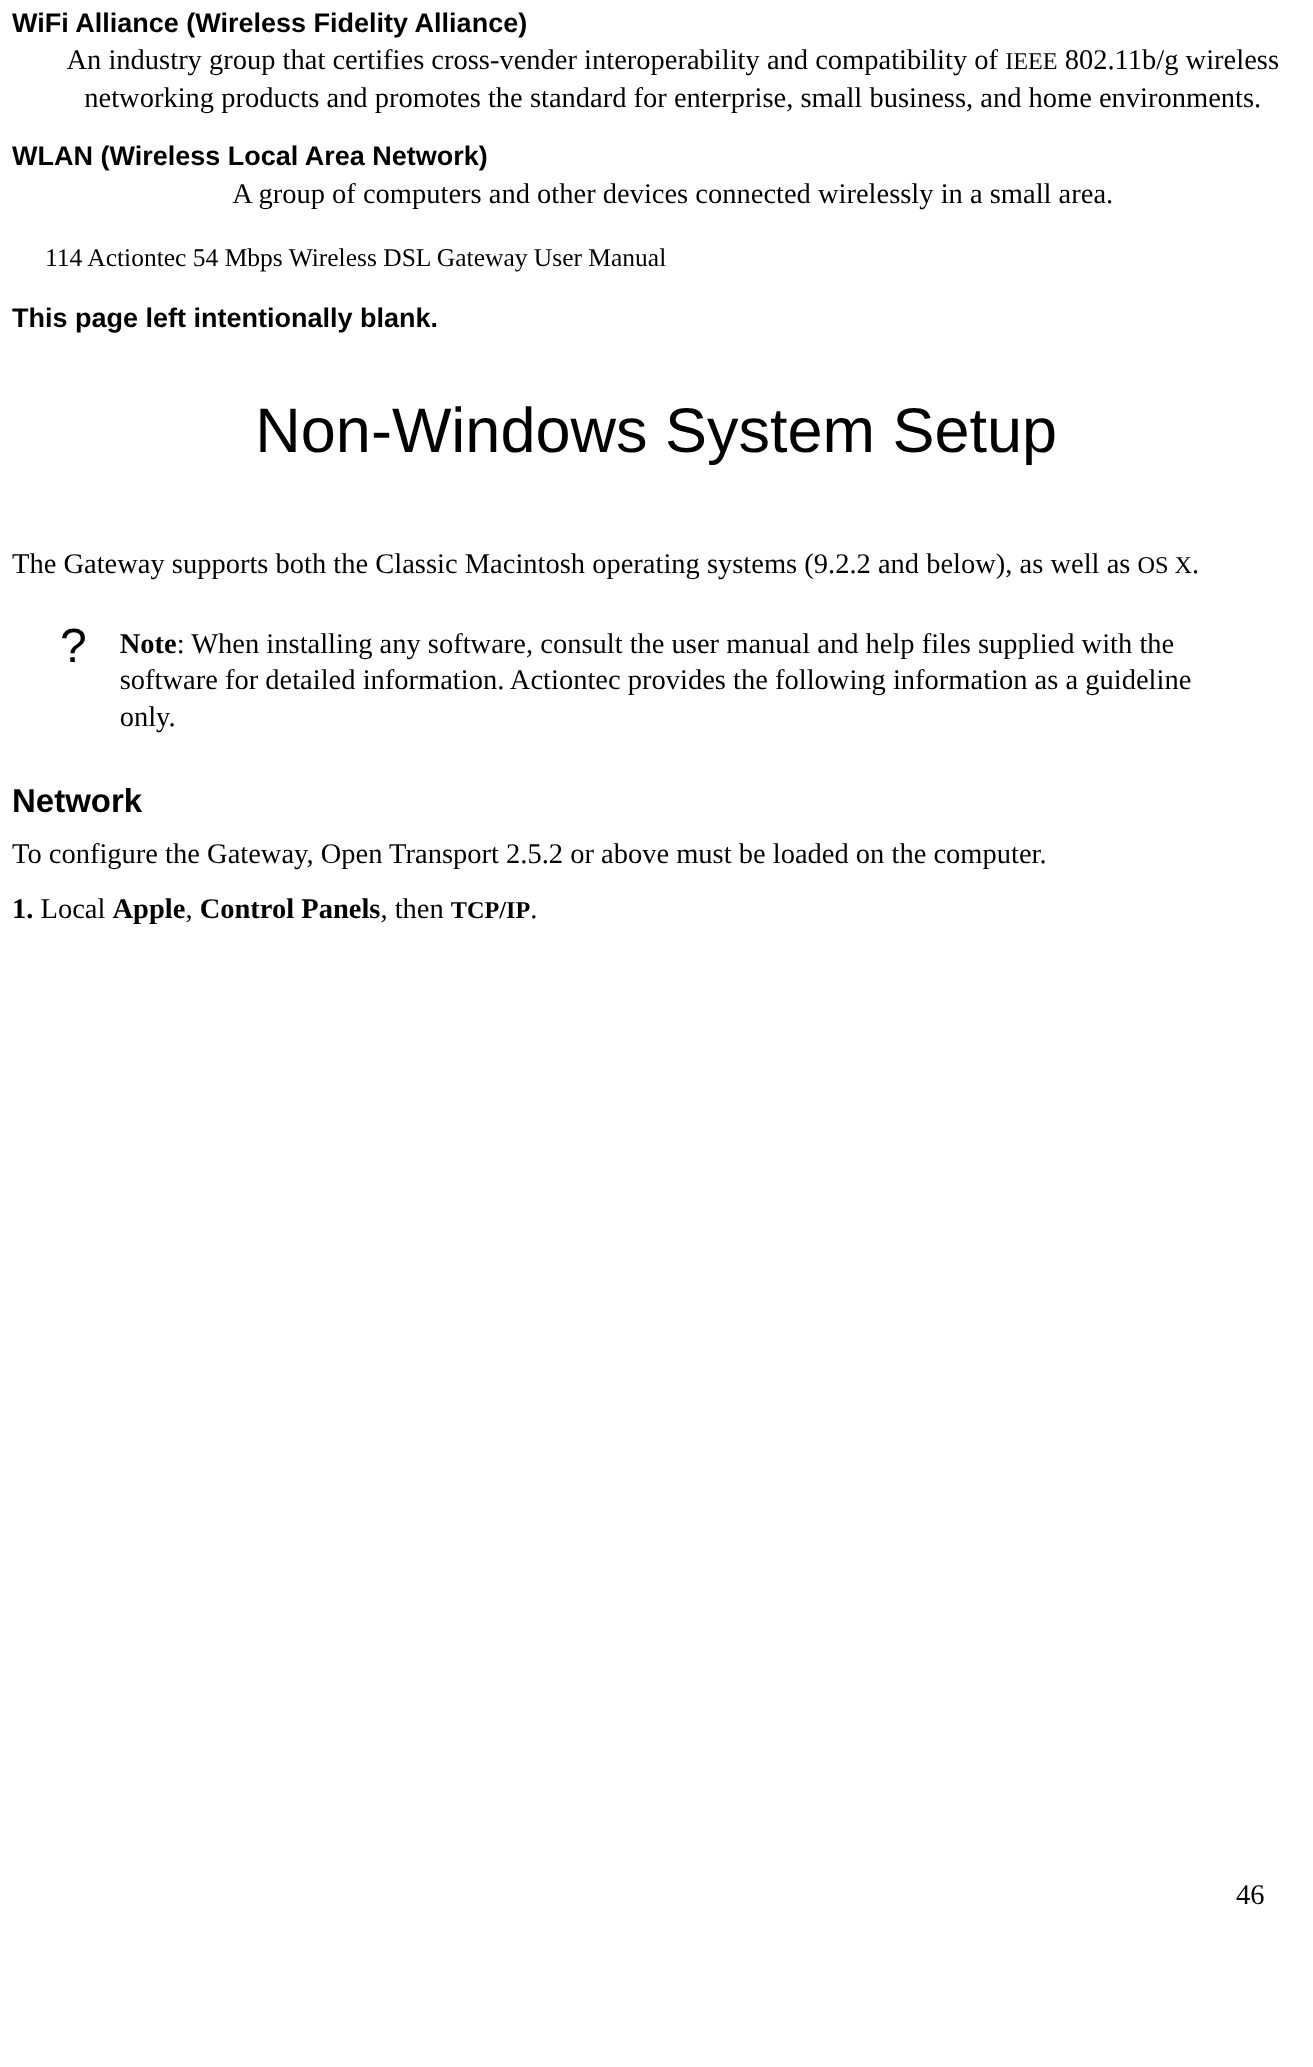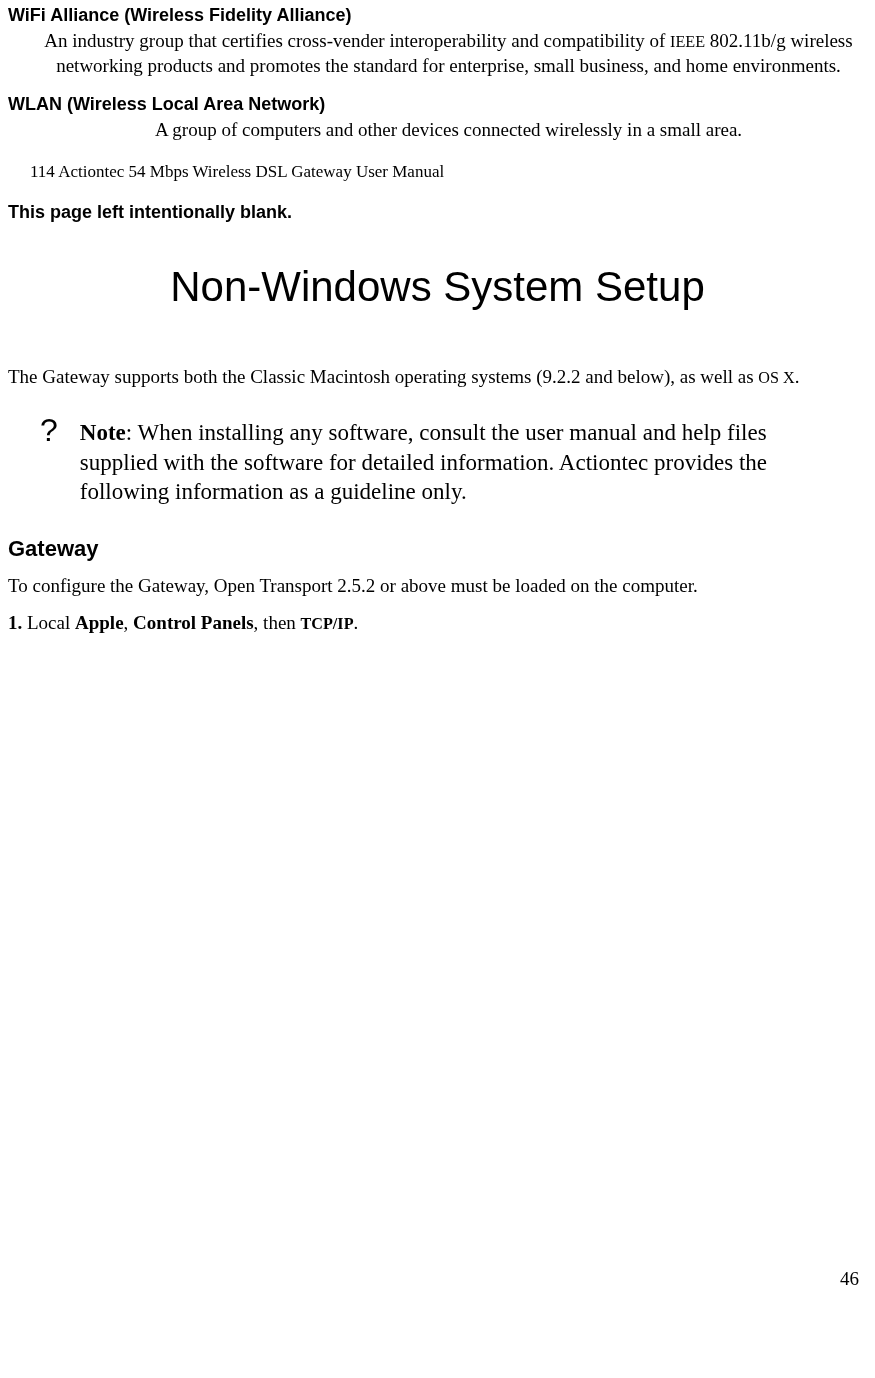--- a/index.html
+++ b/index.html
@@ -51,21 +51,21 @@
     margin: 28px 0 28px 32px;
   }
   .note-icon {
     font-family: Arial, Helvetica, sans-serif;
     font-size: 32px;
     line-height: 1;
     margin-right: 22px;
     margin-top: -4px;
   }
   .note-text {
-    font-size: 23px;
+    font-size: 19px;
     padding-right: 40px;
   }
   .note-text .note-label {
     font-weight: bold;
   }
   h2.subsection {
     font-family: Arial, Helvetica, sans-serif;
     font-weight: bold;
     font-size: 22px;
     margin: 20px 0 4px 0;
@@ -73,21 +73,21 @@
   .step {
     margin: 12px 0;
   }
   .step .step-num {
     font-weight: bold;
   }
   .bold { font-weight: bold; }
   .sc { font-size: 0.85em; }
   .page-number {
     position: absolute;
-    right: 16px;
+    right: 32px;
     font-family: "Times New Roman", Times, serif;
     font-size: 19px;
   }
   .spacer {
     height: 620px;
   }
 </style>
 </head>
 <body>
 
@@ -109,21 +109,21 @@
   <span>The Gateway supports both the Classic Macintosh operating systems (9.2.2 and below), as well as </span><span class="sc">OS X</span><span>.</span>
 </div>
 
 <div class="note-block">
   <div class="note-icon">?</div>
   <div class="note-text">
     <span class="note-label">Note</span><span>: When installing any software, consult the user manual and help files supplied with the software for detailed information. Actiontec provides the following information as a guideline only.</span>
   </div>
 </div>
 
-<h2 class="subsection">Gateway</h2>
+<h2 class="subsection">Network</h2>
 
 <div class="para">To configure the Gateway, Open Transport 2.5.2 or above must be loaded on the computer.</div>
 
 <div class="step">
   <span class="step-num">1.</span><span> Local </span><span class="bold">Apple</span><span>, </span><span class="bold">Control Panels</span><span>, then </span><span class="bold sc">TCP/IP</span><span>.</span>
 </div>
 
 <div class="spacer"></div>
 <div class="page-number">46</div>
 

